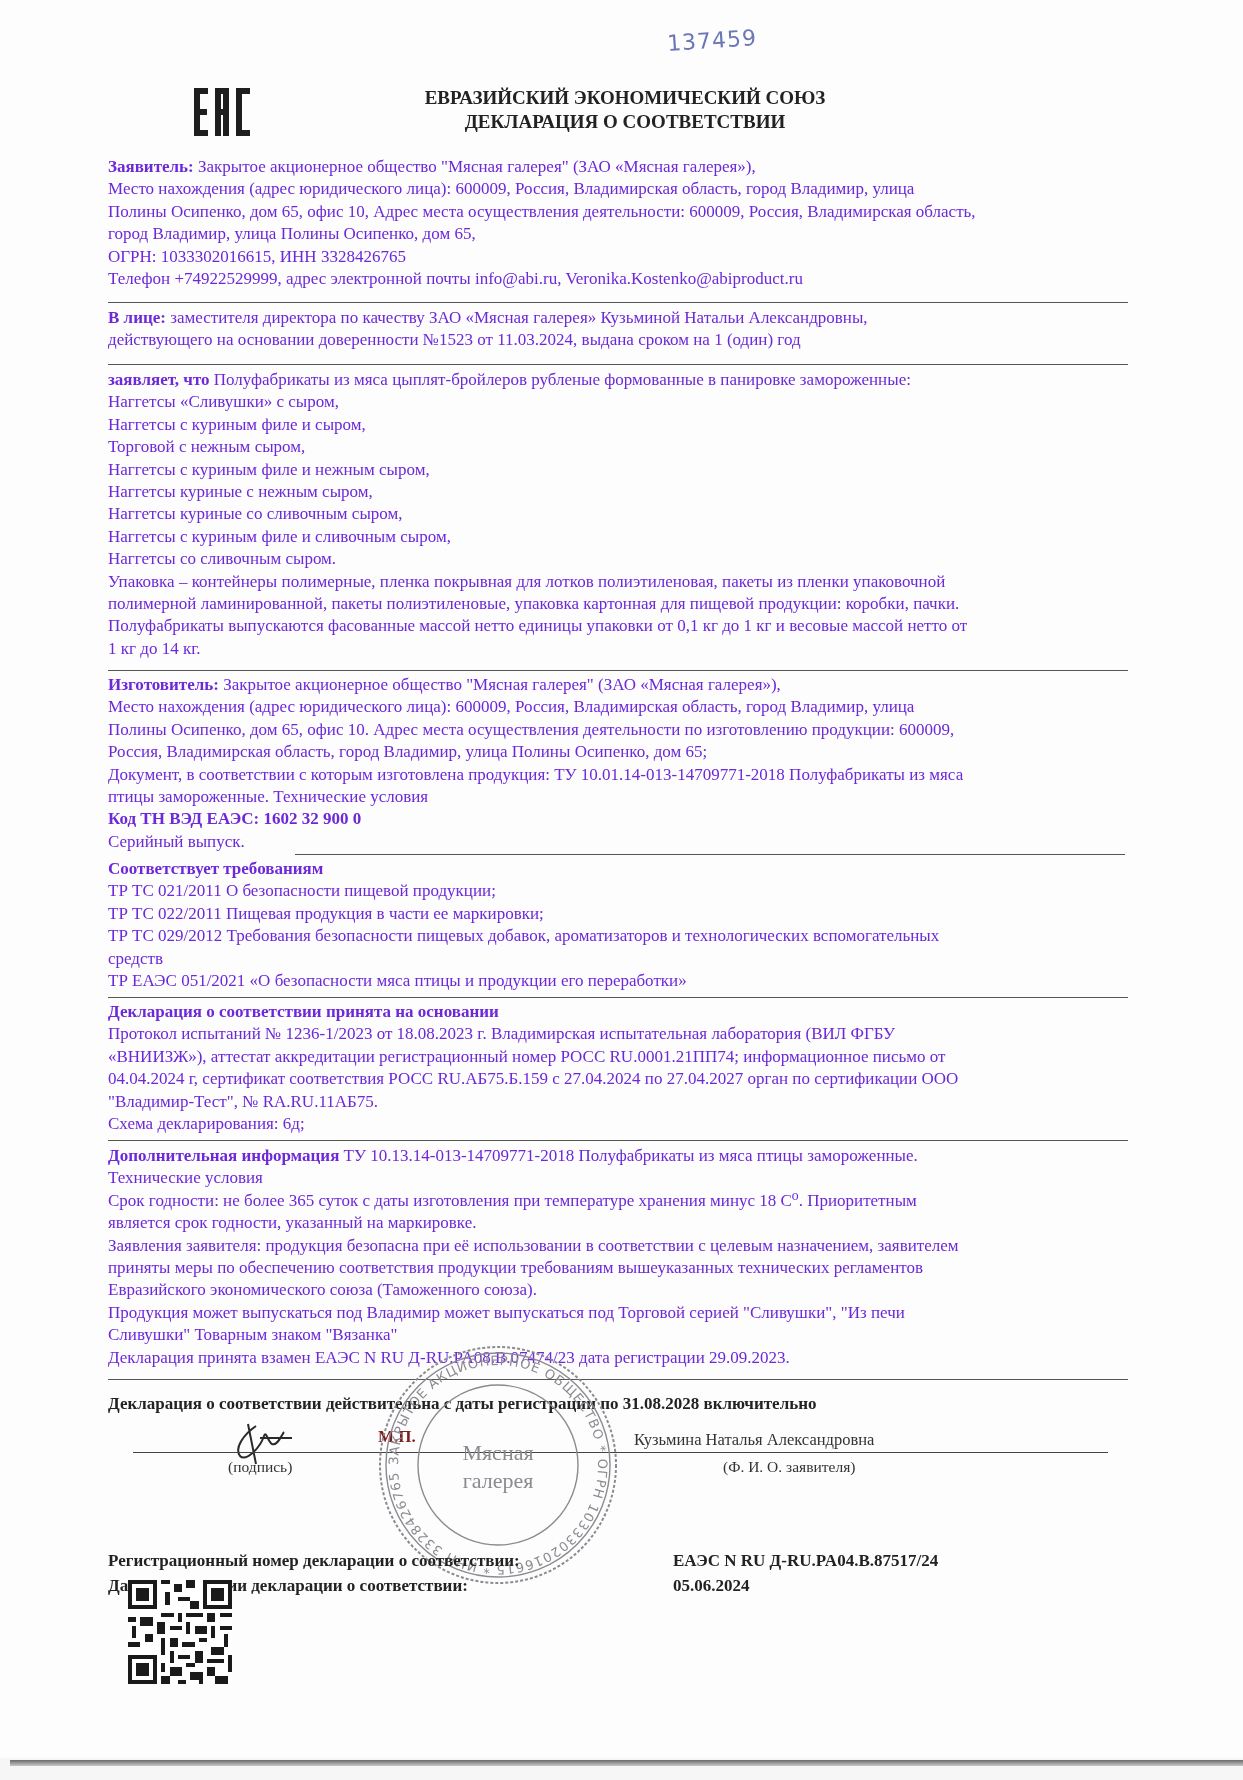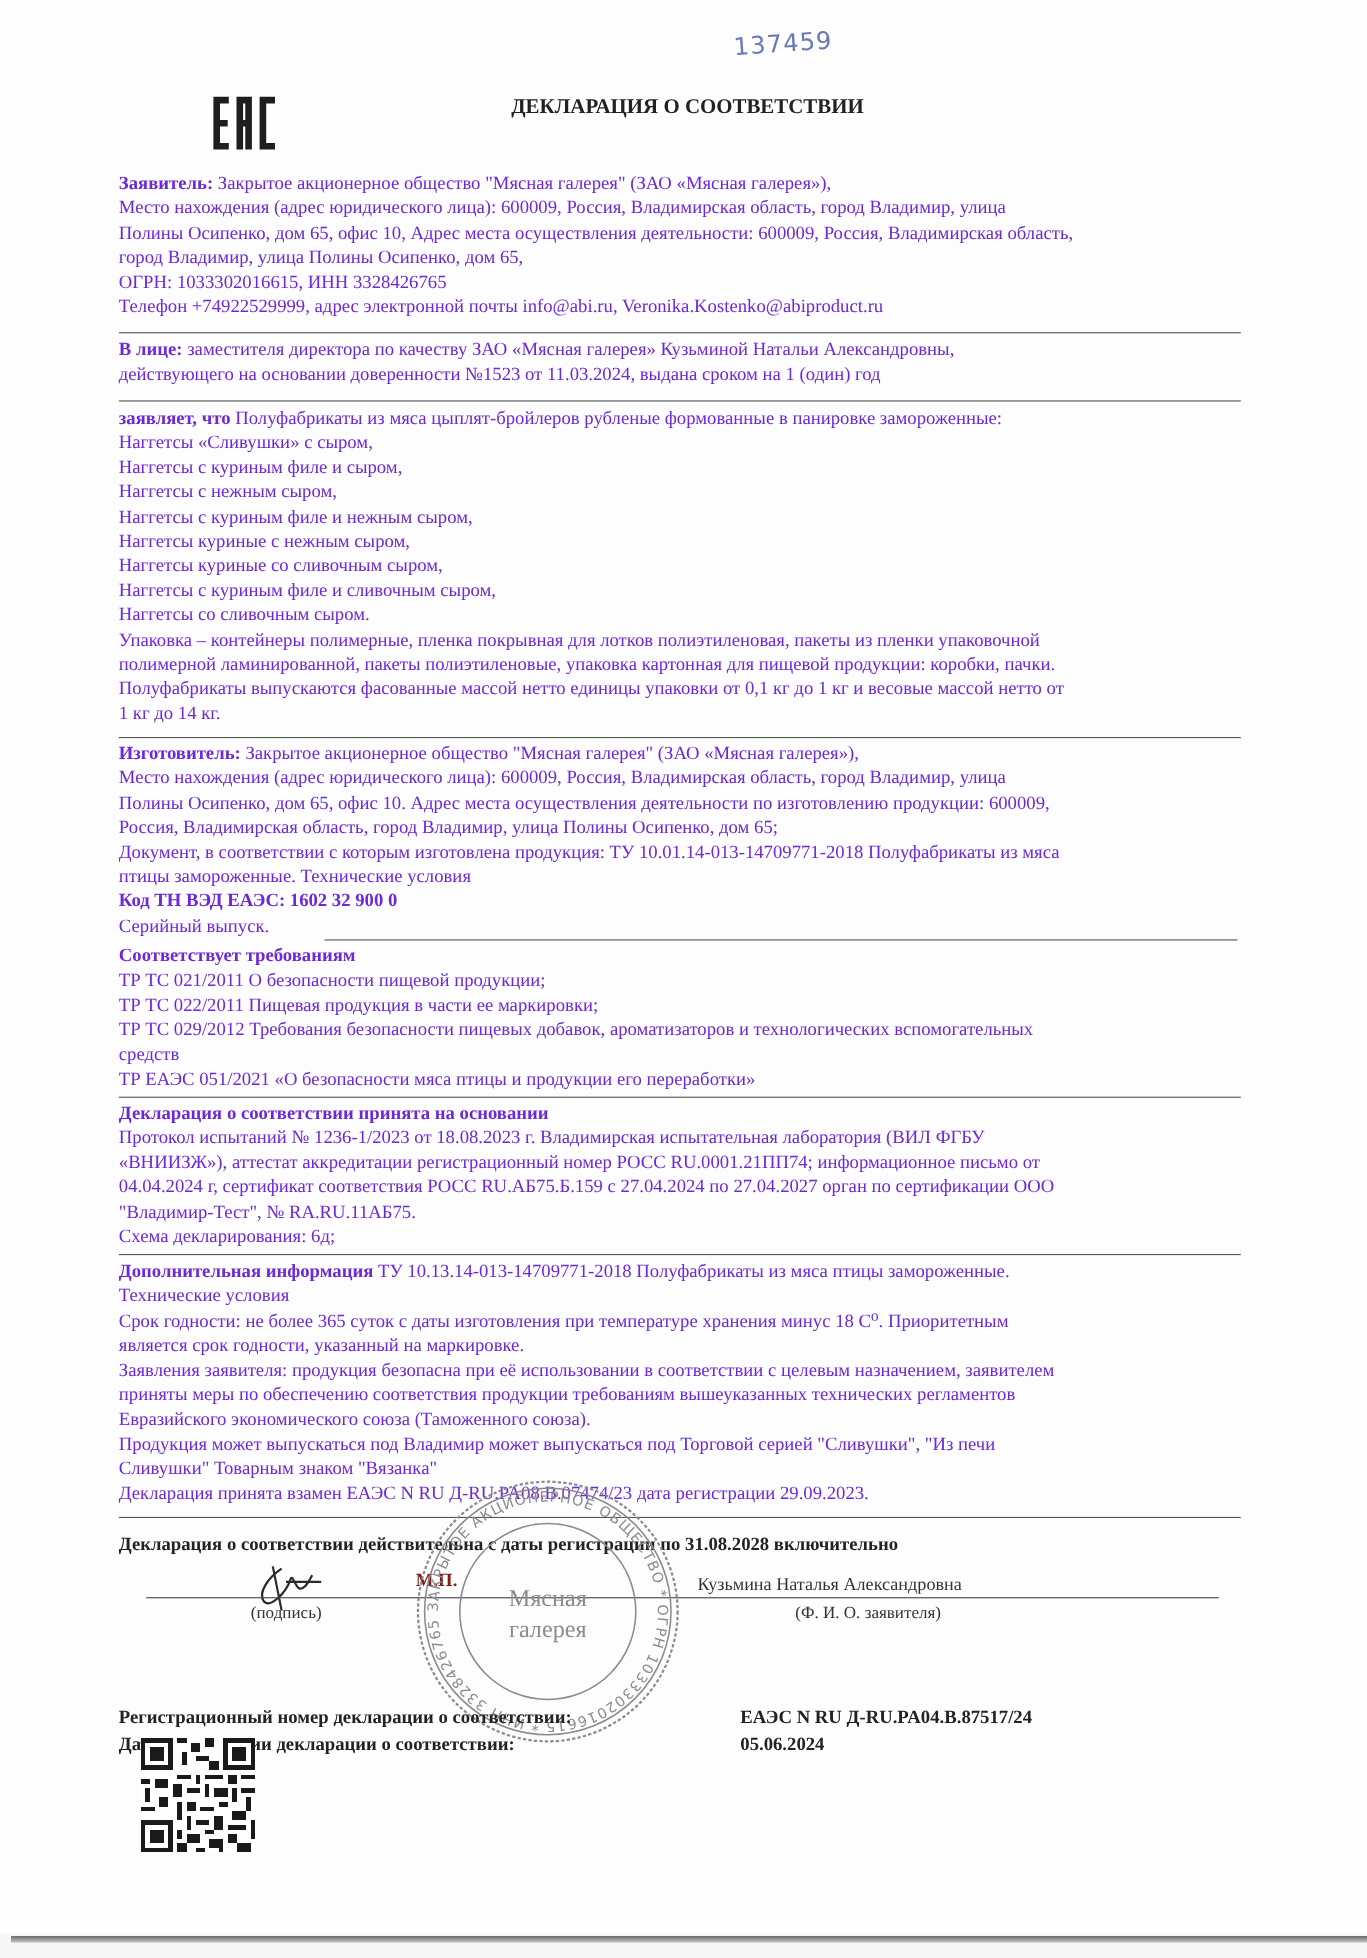--- a/index.html
+++ b/index.html
@@ -65,20 +65,21 @@
       </svg>
     <svg width="16" height="50" viewBox="0 0 16 50">
         <path d="M1 49V1H15V49H9V28H7V49ZM7 22H9V7H7Z" fill="#1e1e1e"></path>
       </svg>
     <svg width="16" height="50" viewBox="0 0 16 50">
         <path d="M1 1H15V7H7V43H15V49H1Z" fill="#1e1e1e"></path>
       </svg>
   </div>
 
   <div class="title">
+    <div>ЕВРАЗИЙСКИЙ ЭКОНОМИЧЕСКИЙ СОЮЗ</div>
     <div>ДЕКЛАРАЦИЯ О СООТВЕТСТВИИ</div>
   </div>
 
   <div class="block" style="top:156px">
     <p><span class="b">Заявитель:</span><span> Закрытое акционерное общество "Мясная галерея" (ЗАО «Мясная галерея»),</span></p>
     <p>Место нахождения (адрес юридического лица): 600009, Россия, Владимирская область, город Владимир, улица</p>
     <p>Полины Осипенко, дом 65, офис 10, Адрес места осуществления деятельности: 600009, Россия, Владимирская область,</p>
     <p>город Владимир, улица Полины Осипенко, дом 65,</p>
     <p>ОГРН: 1033302016615, ИНН 3328426765</p>
     <p>Телефон +74922529999, адрес электронной почты info@abi.ru, Veronika.Kostenko@abiproduct.ru</p>
@@ -88,21 +89,21 @@
   <div class="block" style="top:307px">
     <p><span class="b">В лице:</span><span> заместителя директора по качеству ЗАО «Мясная галерея» Кузьминой Натальи Александровны,</span></p>
     <p>действующего на основании доверенности №1523 от 11.03.2024, выдана сроком на 1 (один) год</p>
   </div>
   <div class="rule" style="top:364px"></div>
 
   <div class="block" style="top:369px">
     <p><span class="b">заявляет, что</span><span> Полуфабрикаты из мяса цыплят-бройлеров рубленые формованные в панировке замороженные:</span></p>
     <p>Наггетсы «Сливушки» с сыром,</p>
     <p>Наггетсы с куриным филе и сыром,</p>
-    <p>Наггетсы с нежным сыром,</p>
+    <p>Торговой с нежным сыром,</p>
     <p>Наггетсы с куриным филе и нежным сыром,</p>
     <p>Наггетсы куриные с нежным сыром,</p>
     <p>Наггетсы куриные со сливочным сыром,</p>
     <p>Наггетсы с куриным филе и сливочным сыром,</p>
     <p>Наггетсы со сливочным сыром.</p>
     <p>Упаковка – контейнеры полимерные, пленка покрывная для лотков полиэтиленовая, пакеты из пленки упаковочной</p>
     <p>полимерной ламинированной, пакеты полиэтиленовые, упаковка картонная для пищевой продукции: коробки, пачки.</p>
     <p>Полуфабрикаты выпускаются фасованные массой нетто единицы упаковки от 0,1 кг до 1 кг и весовые массой нетто от</p>
     <p>1 кг до 14 кг.</p>
   </div>

